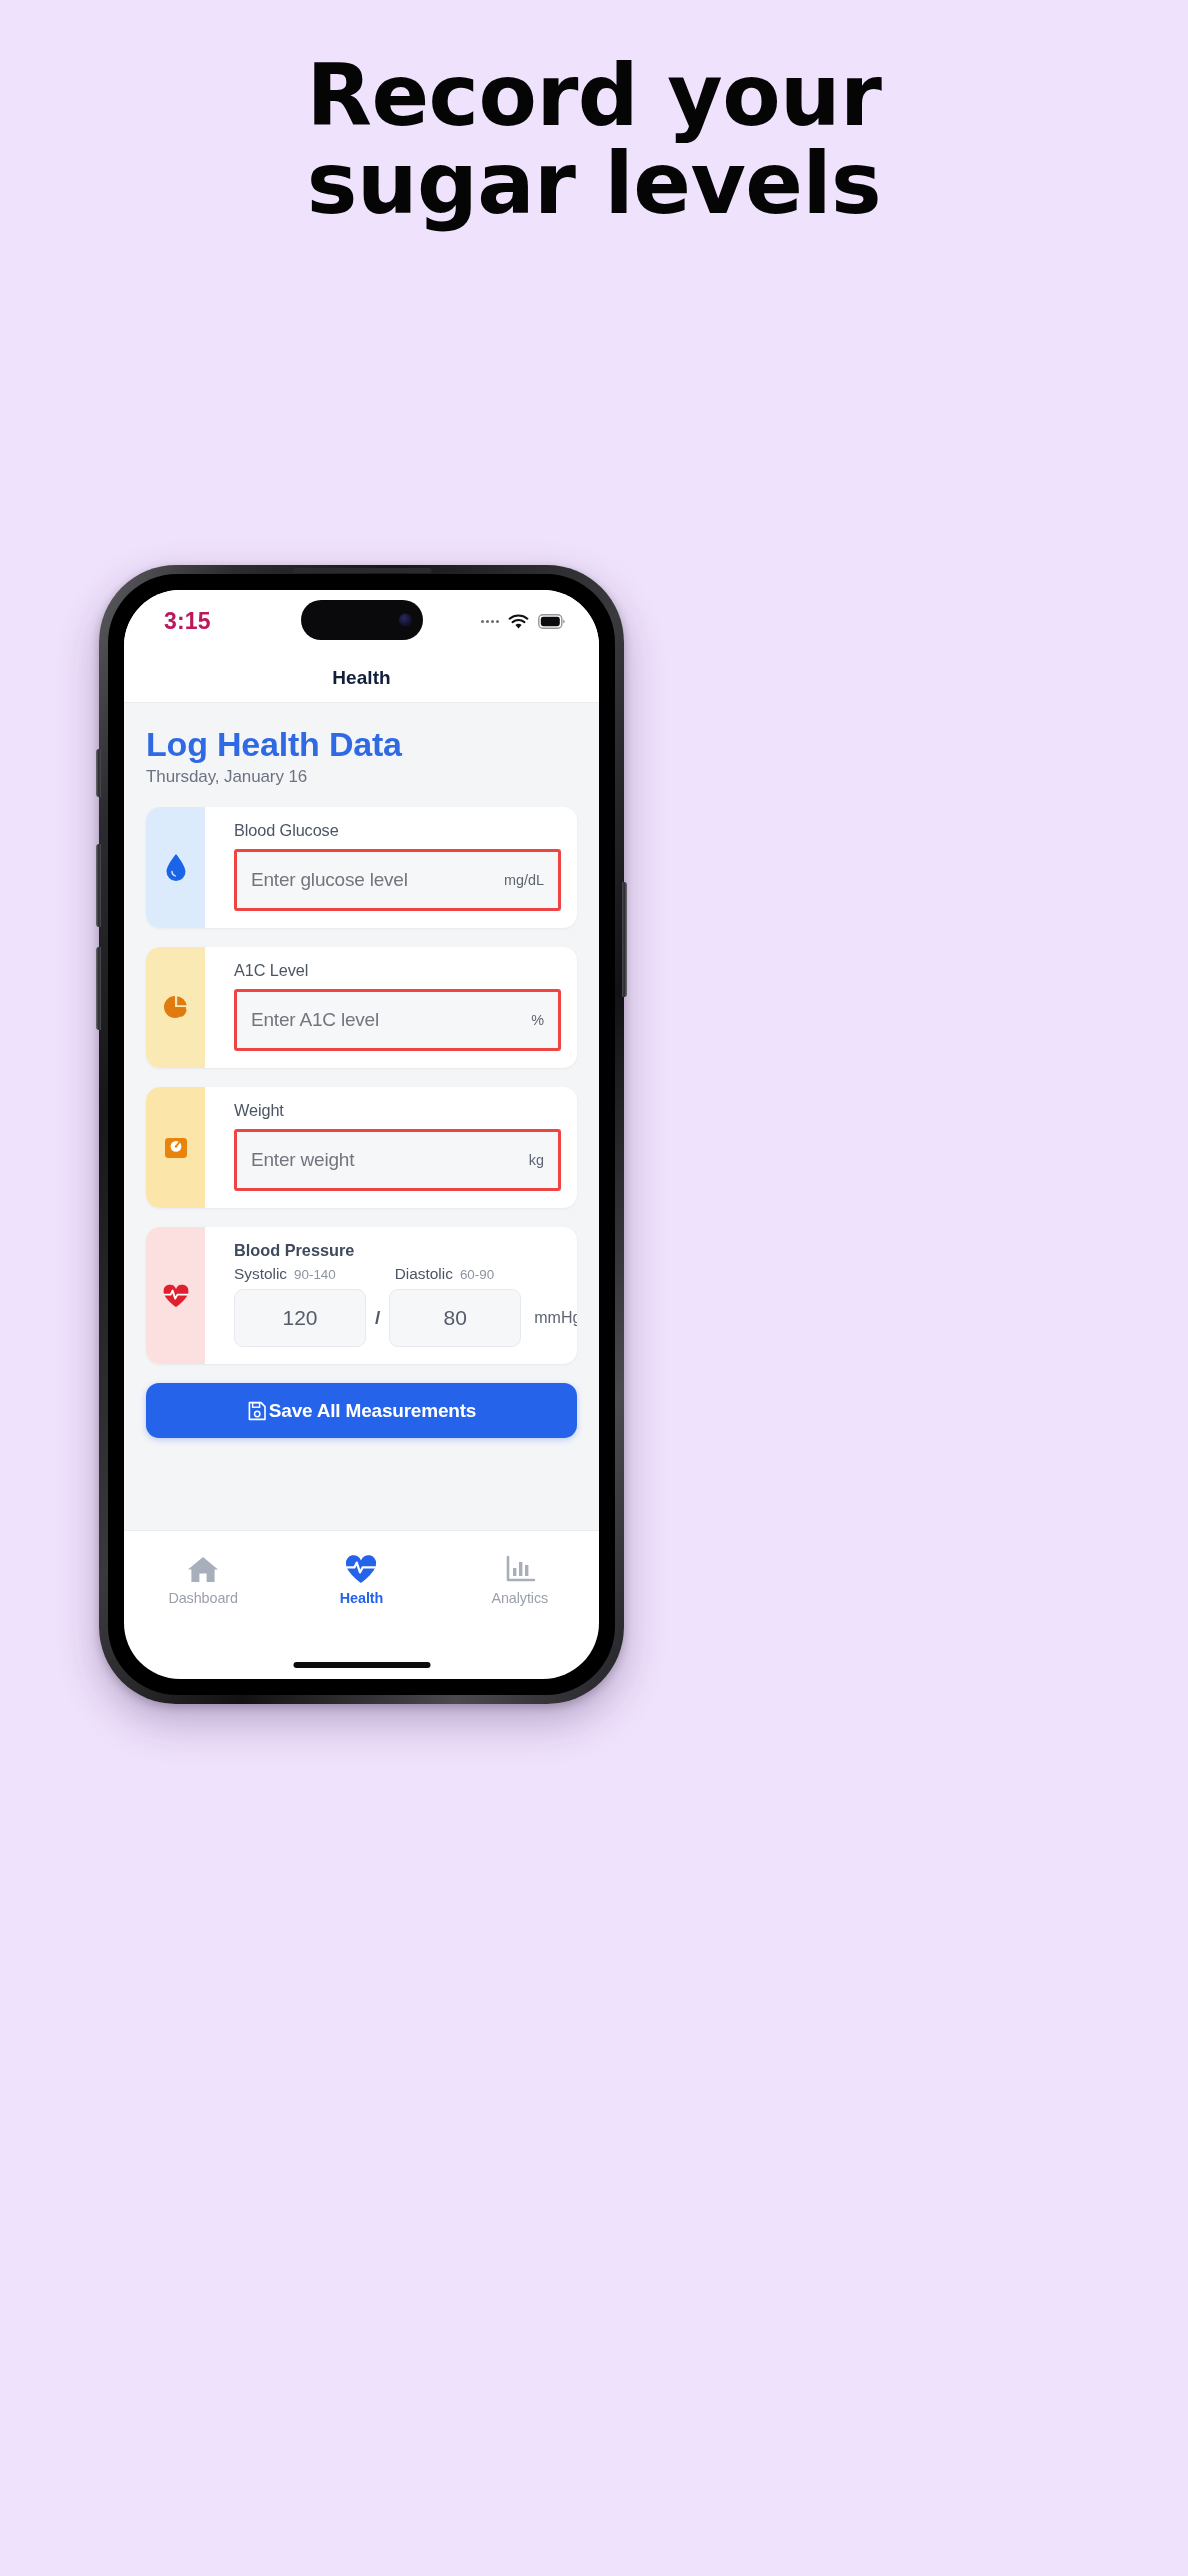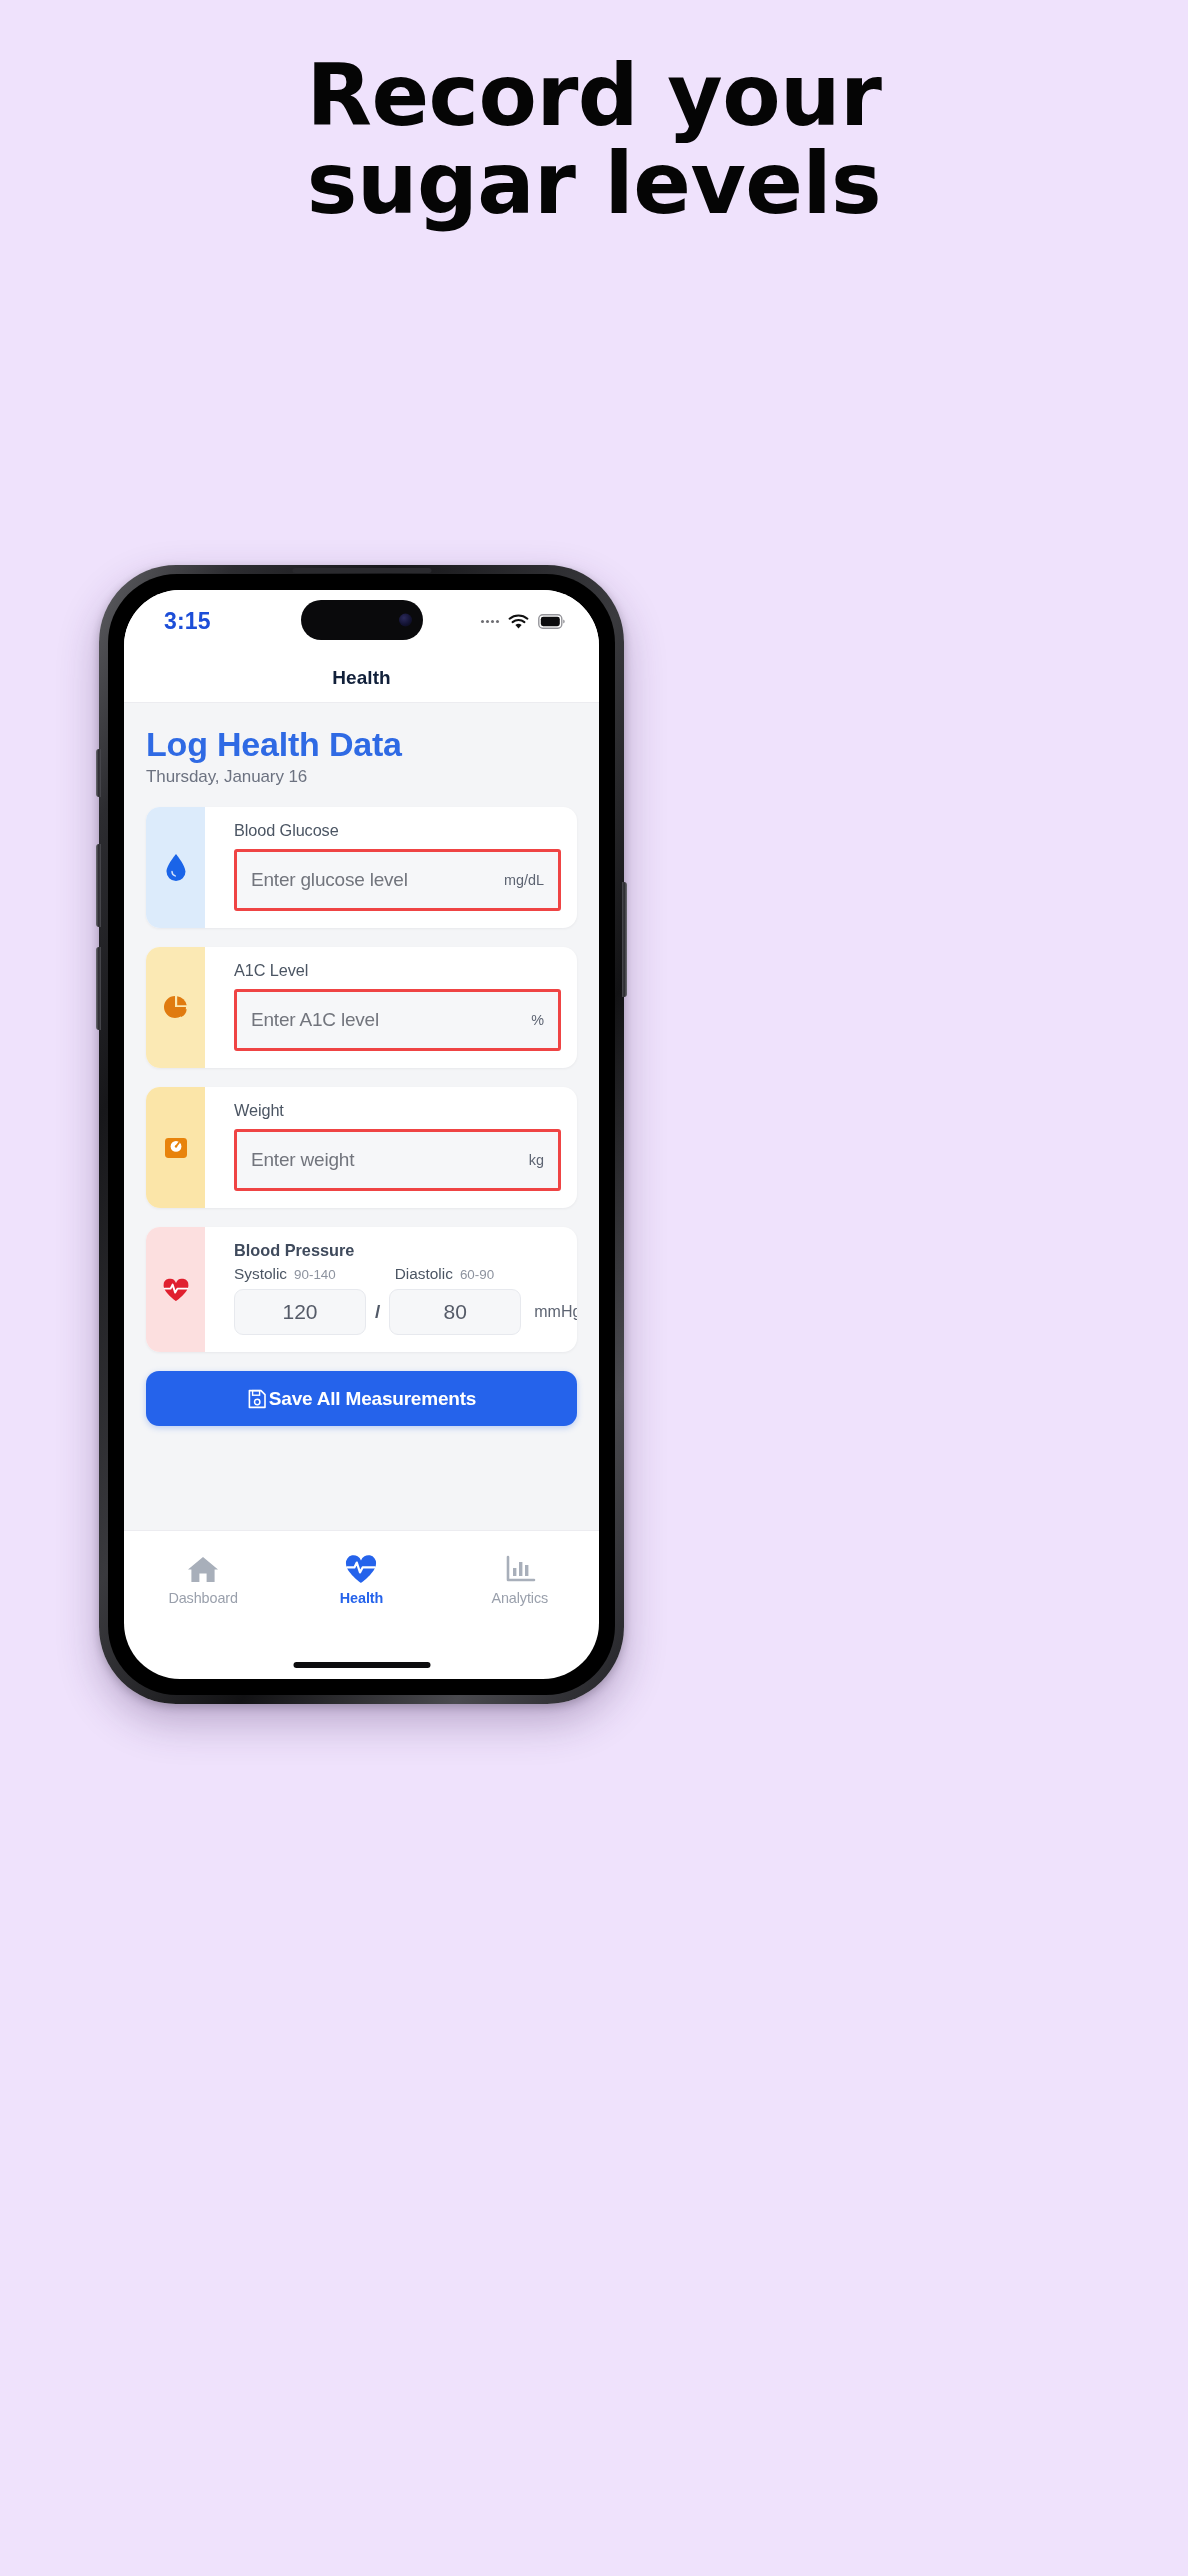--- a/index.html
+++ b/index.html
@@ -99,21 +99,21 @@
     height: 63px;
     display: flex;
     align-items: center;
     padding: 0 34px 0 40px;
     background: #ffffff;
   }
 
   .status-time {
     font-size: 23px;
     font-weight: 700;
-    color: #1d4ed8;
+    color: #be185d;
     letter-spacing: 0.2px;
     width: 109px;
   }
 
   .dynamic-island {
     position: absolute;
     left: 50%;
     transform: translateX(-50%);
     top: 10px;
     width: 122px;
@@ -242,21 +242,21 @@
     gap: 59px;
     margin-bottom: 6px;
   }
   .bp-hint { display: flex; align-items: baseline; gap: 7px; justify-content: flex-end; }
   .bp-hint-name { font-size: 15.4px; color: #4b5563; }
   .bp-hint-range { font-size: 13.4px; color: #8d939f; }
 
   .bp-row { display: flex; align-items: center; gap: 9px; }
   .bp-input {
     width: 132px;
-    height: 46px;
+    height: 58px;
     background: #f6f7f9;
     border: 1px solid #e7e9ee;
     border-radius: 9px;
     display: flex;
     align-items: center;
     justify-content: center;
     font-size: 21px;
     color: #555b68;
   }
   .bp-slash { font-size: 19px; color: #515967; font-weight: 600; }

